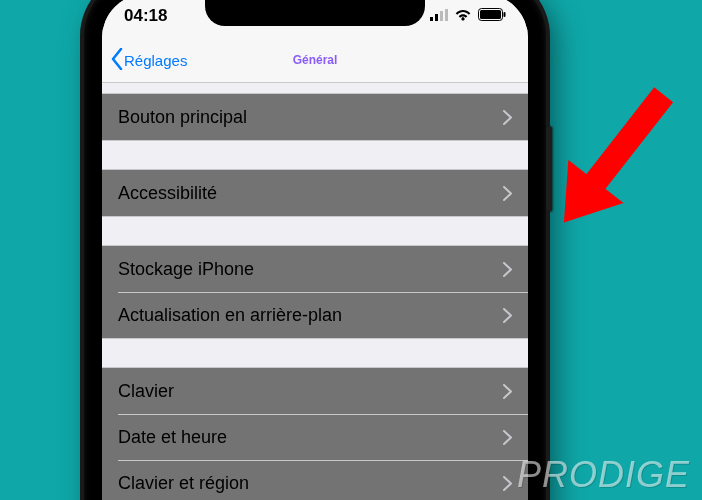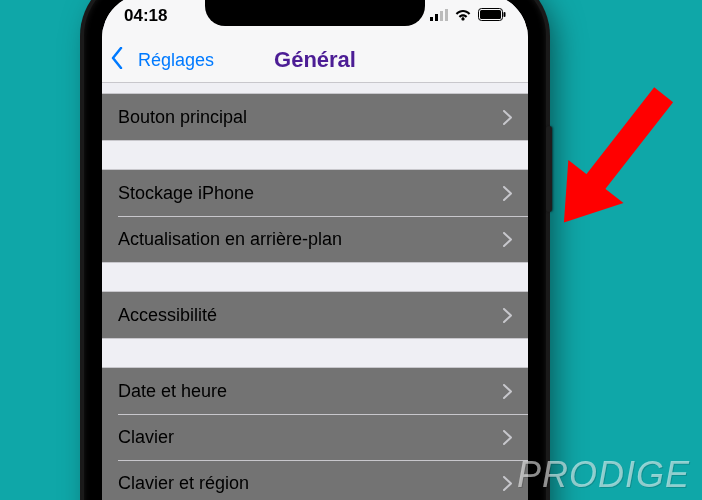--- a/index.html
+++ b/index.html
@@ -48,25 +48,25 @@
   
   .navbar{
     position:relative;
     height:44px;
     background:#f7f7f8;
     border-bottom:1px solid #c8c7cc;
     display:flex;align-items:center;justify-content:center;
   }
   .back{
     position:absolute;left:8px;top:0;bottom:0;
-    display:flex;align-items:center;gap:14px;
-    color:#007aff;font-size:18px;
+    display:flex;align-items:center;gap:0;
+    color:#007aff;font-size:15px;
   }
   .back svg{width:14px;height:22px}
-  .title{font-size:22px;font-weight:600;color:#4c1d95}
+  .title{font-size:12px;font-weight:600;color:#8b5cf6}
   
   .table{background:#efeff4}
   .group{margin-top:28px;border-top:1px solid #c8c7cc;border-bottom:1px solid #c8c7cc;background:#737373}
   .group:first-child{margin-top:10px}
   .row{
     height:46px;
     display:flex;align-items:center;
     padding:0 16px;
     font-size:18px;color:#000;
     position:relative;
@@ -152,57 +152,57 @@
             <span>Bouton principal</span>
             <span class="chev">
               <svg viewBox="0 0 9 15">
                 <path d="M1 1 L8 7.5 L1 14" fill="none" stroke="#c7c7cc" stroke-width="2" stroke-linecap="round" stroke-linejoin="round"></path>
               </svg>
             </span>
           </div>
         </div>
         <div class="group">
           <div class="row">
+            <span>Accessibilité</span>
+            <span class="chev">
+              <svg viewBox="0 0 9 15">
+                <path d="M1 1 L8 7.5 L1 14" fill="none" stroke="#c7c7cc" stroke-width="2" stroke-linecap="round" stroke-linejoin="round"></path>
+              </svg>
+            </span>
+          </div>
+        </div>
+        <div class="group">
+          <div class="row">
             <span>Stockage iPhone</span>
             <span class="chev">
               <svg viewBox="0 0 9 15">
                 <path d="M1 1 L8 7.5 L1 14" fill="none" stroke="#c7c7cc" stroke-width="2" stroke-linecap="round" stroke-linejoin="round"></path>
               </svg>
             </span>
           </div>
           <div class="row">
             <span>Actualisation en arrière-plan</span>
             <span class="chev">
               <svg viewBox="0 0 9 15">
                 <path d="M1 1 L8 7.5 L1 14" fill="none" stroke="#c7c7cc" stroke-width="2" stroke-linecap="round" stroke-linejoin="round"></path>
               </svg>
             </span>
           </div>
         </div>
         <div class="group">
           <div class="row">
-            <span>Accessibilité</span>
-            <span class="chev">
-              <svg viewBox="0 0 9 15">
-                <path d="M1 1 L8 7.5 L1 14" fill="none" stroke="#c7c7cc" stroke-width="2" stroke-linecap="round" stroke-linejoin="round"></path>
-              </svg>
-            </span>
-          </div>
-        </div>
-        <div class="group">
+            <span>Clavier</span>
+            <span class="chev">
+              <svg viewBox="0 0 9 15">
+                <path d="M1 1 L8 7.5 L1 14" fill="none" stroke="#c7c7cc" stroke-width="2" stroke-linecap="round" stroke-linejoin="round"></path>
+              </svg>
+            </span>
+          </div>
           <div class="row">
             <span>Date et heure</span>
-            <span class="chev">
-              <svg viewBox="0 0 9 15">
-                <path d="M1 1 L8 7.5 L1 14" fill="none" stroke="#c7c7cc" stroke-width="2" stroke-linecap="round" stroke-linejoin="round"></path>
-              </svg>
-            </span>
-          </div>
-          <div class="row">
-            <span>Clavier</span>
             <span class="chev">
               <svg viewBox="0 0 9 15">
                 <path d="M1 1 L8 7.5 L1 14" fill="none" stroke="#c7c7cc" stroke-width="2" stroke-linecap="round" stroke-linejoin="round"></path>
               </svg>
             </span>
           </div>
           <div class="row">
             <span>Clavier et région</span>
             <span class="chev">
               <svg viewBox="0 0 9 15">

